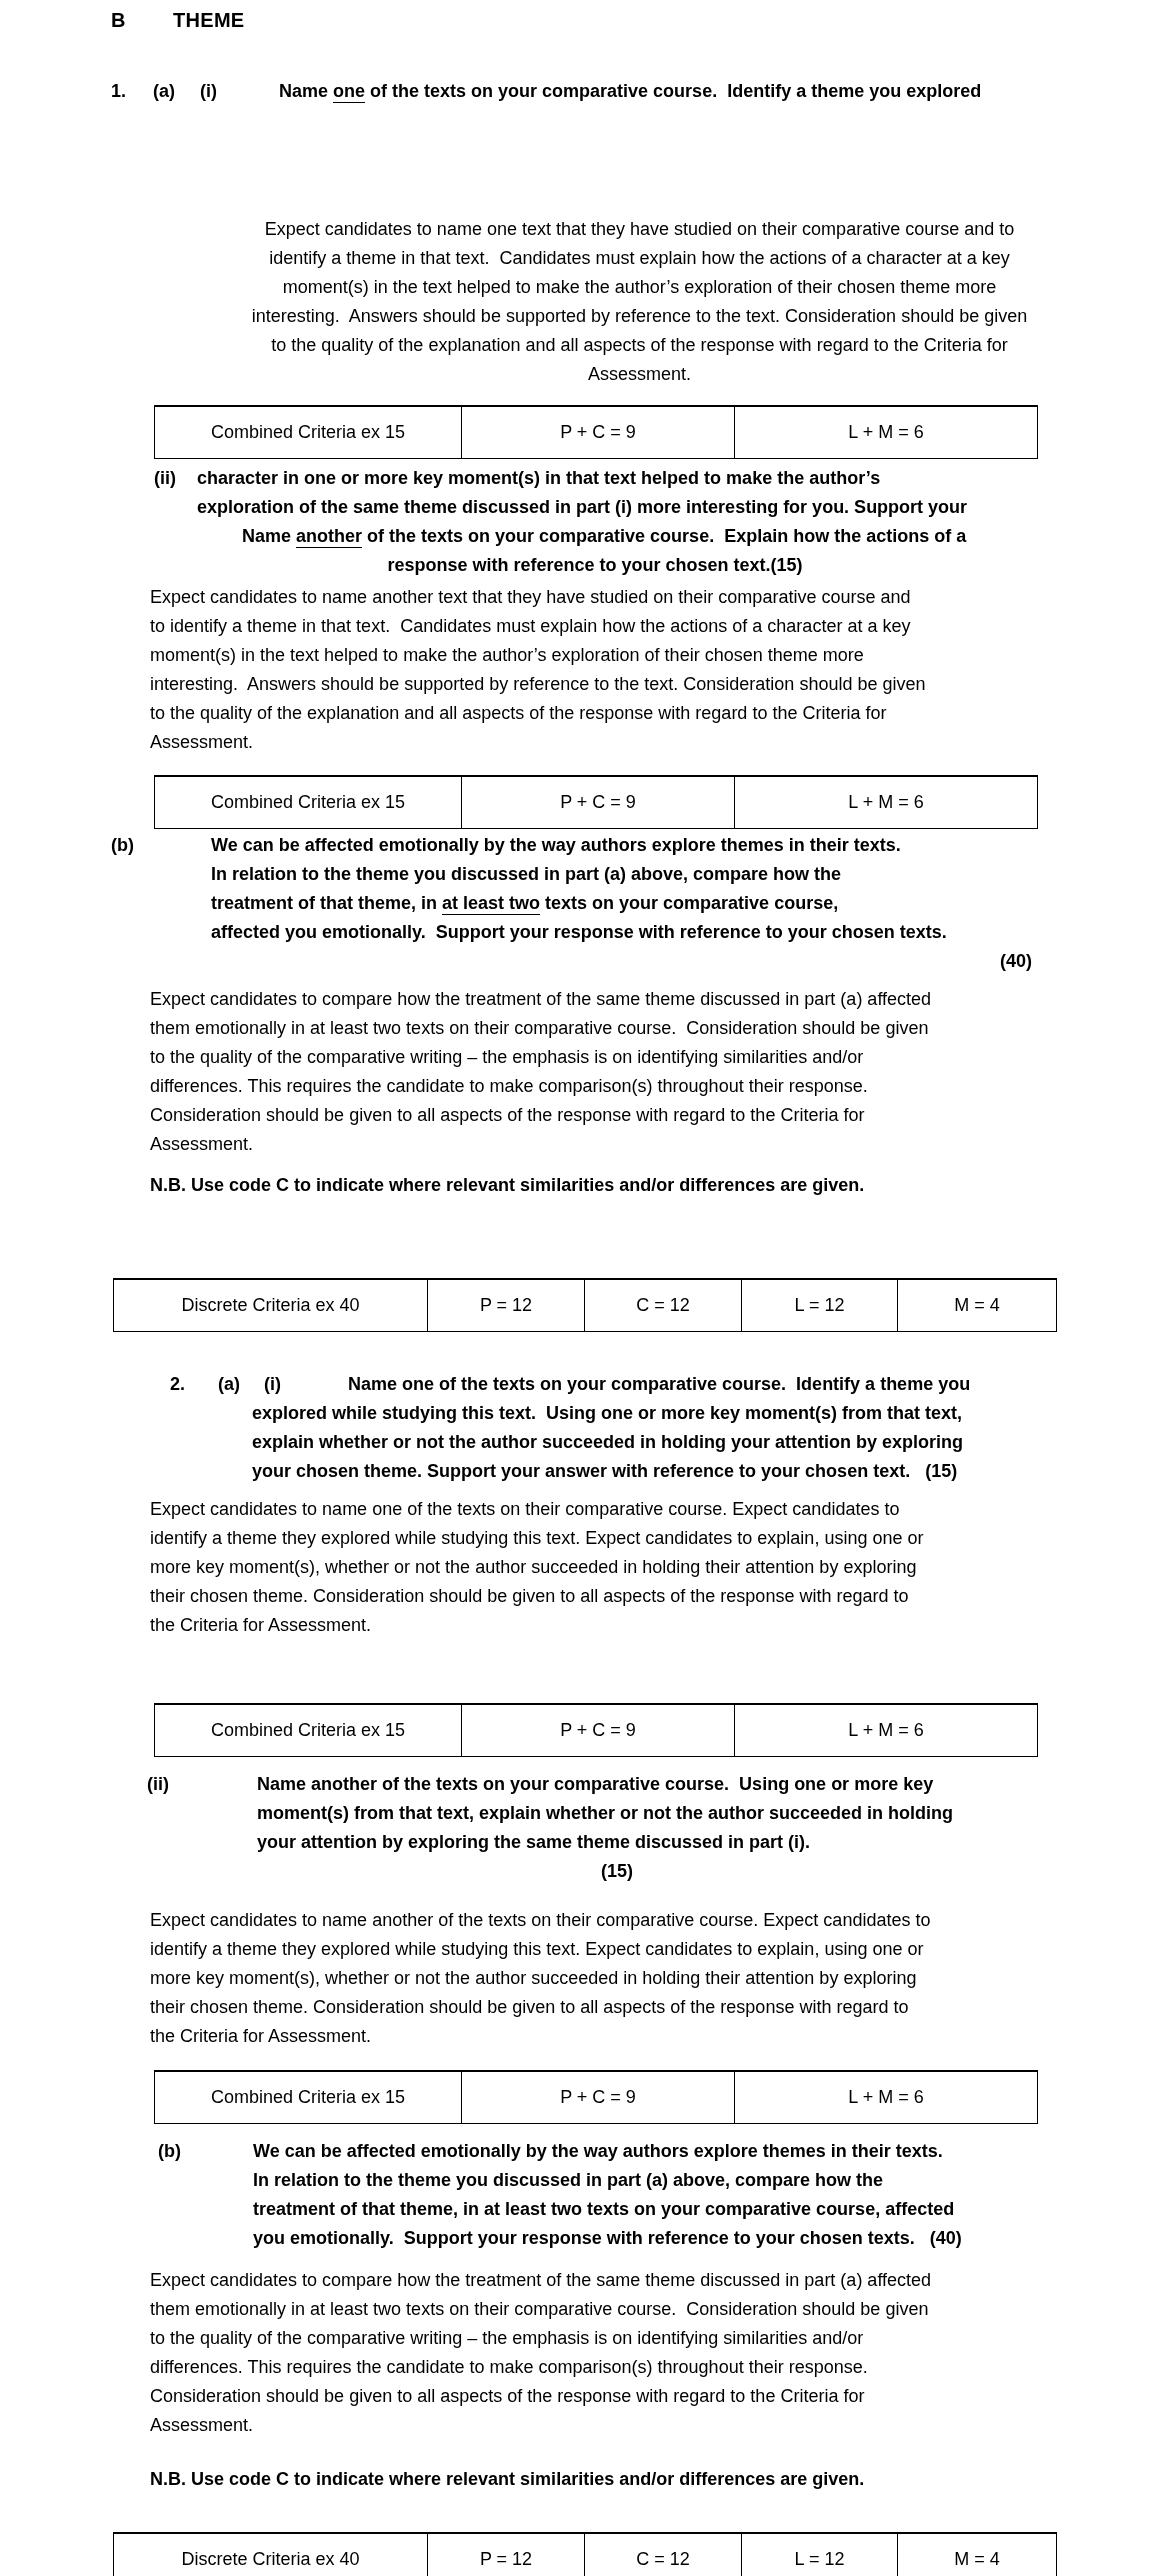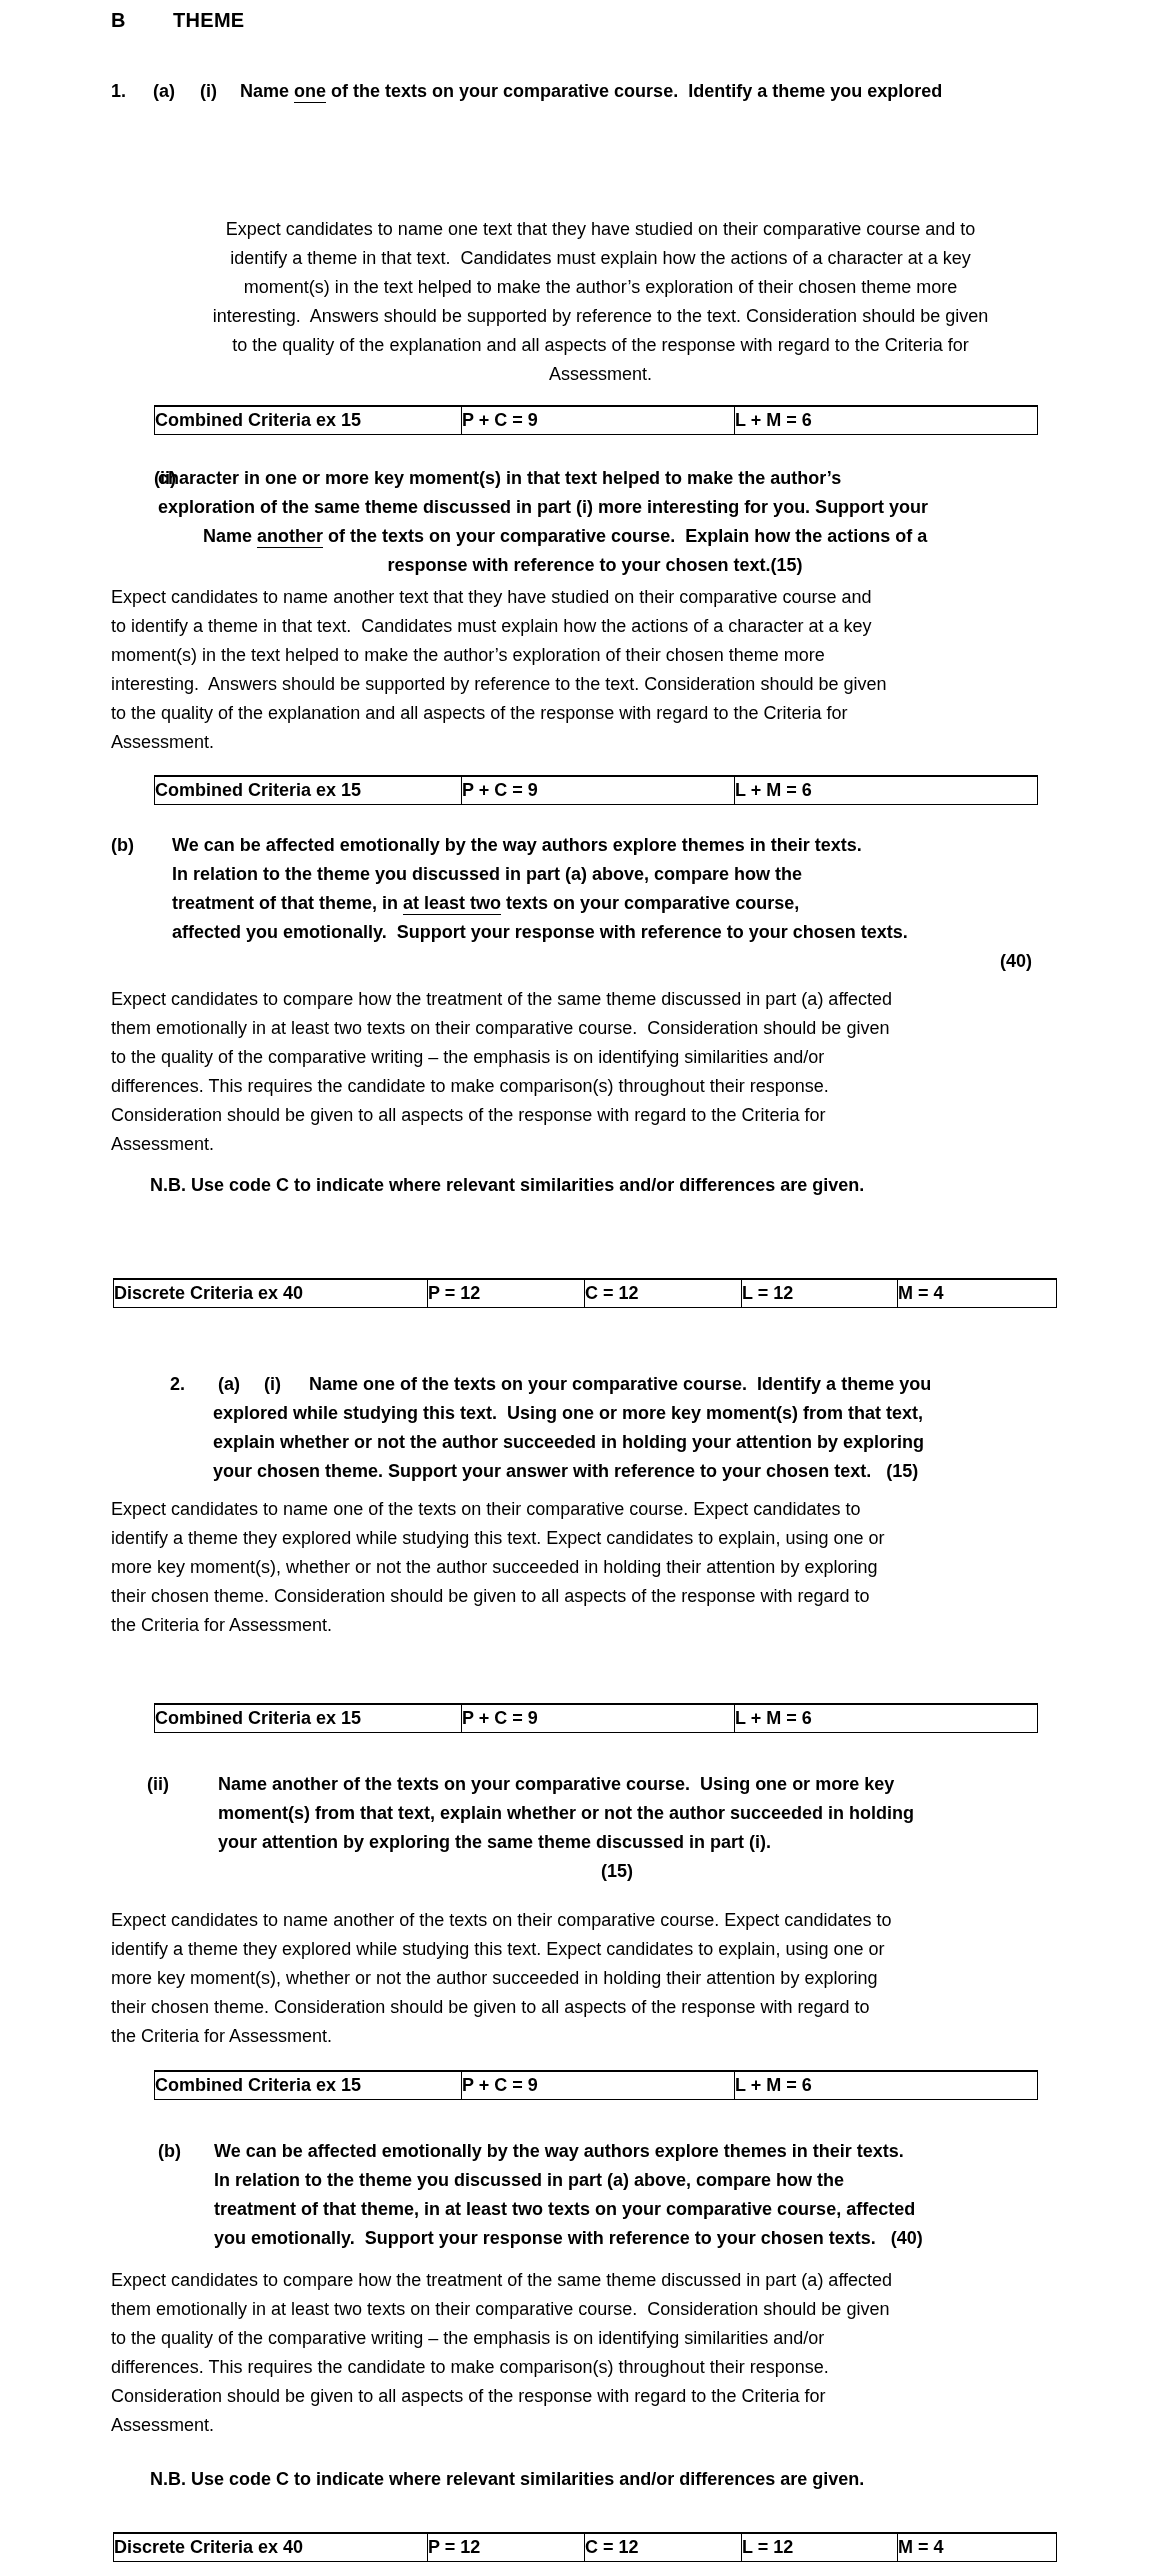--- a/index.html
+++ b/index.html
@@ -5,36 +5,36 @@
   html,body{margin:0;padding:0;background:#888;}
   .page{
     position:relative;
     width:1164px;height:2576px;
     background:#ffffff;color:#000000;
     font-family:"Liberation Sans","DejaVu Sans",sans-serif;
     font-size:18px;line-height:29px;
     overflow:hidden;
   }
   .abs{position:absolute;}
-  .pre{white-space:pre-wrap;}
+  .pre{white-space:pre-wrap;margin-left:39px;}
   .b{font-weight:bold;}
   .title{font-size:20px;font-weight:bold;letter-spacing:0.3px;}
   .qlabel{position:absolute;font-weight:bold;white-space:nowrap;}
   .qtext{font-weight:bold;}
   .indent59{text-indent:38px;}
   .indent71{text-indent:45px;}
   .indent150{text-indent:96px;}
   .ul{border-bottom:1.9px solid #000;padding-bottom:0.6px;}
   .lastline{display:flex;justify-content:center;font-weight:bold;white-space:pre-wrap;}
   .marksline{text-align:right;font-weight:bold;}
   table.crit{border-collapse:collapse;table-layout:fixed;width:100%;}
   table.crit td{
     border:1.3px solid #000;height:27px;line-height:27px;
-    text-align:left;font-weight:bold;font-size:18px;
-    padding:0;overflow:hidden;
+    text-align:center;font-weight:normal;font-size:18px;
+    padding:12px;overflow:hidden;
   }
   table.crit tr td{border-top:2.6px solid #000;}
   .note{font-weight:normal;}
 </style>
 </head>
 <body>
 
 <div class="page">
 
   <div class="abs title" style="top:6.4px;left:111px;">B</div>

